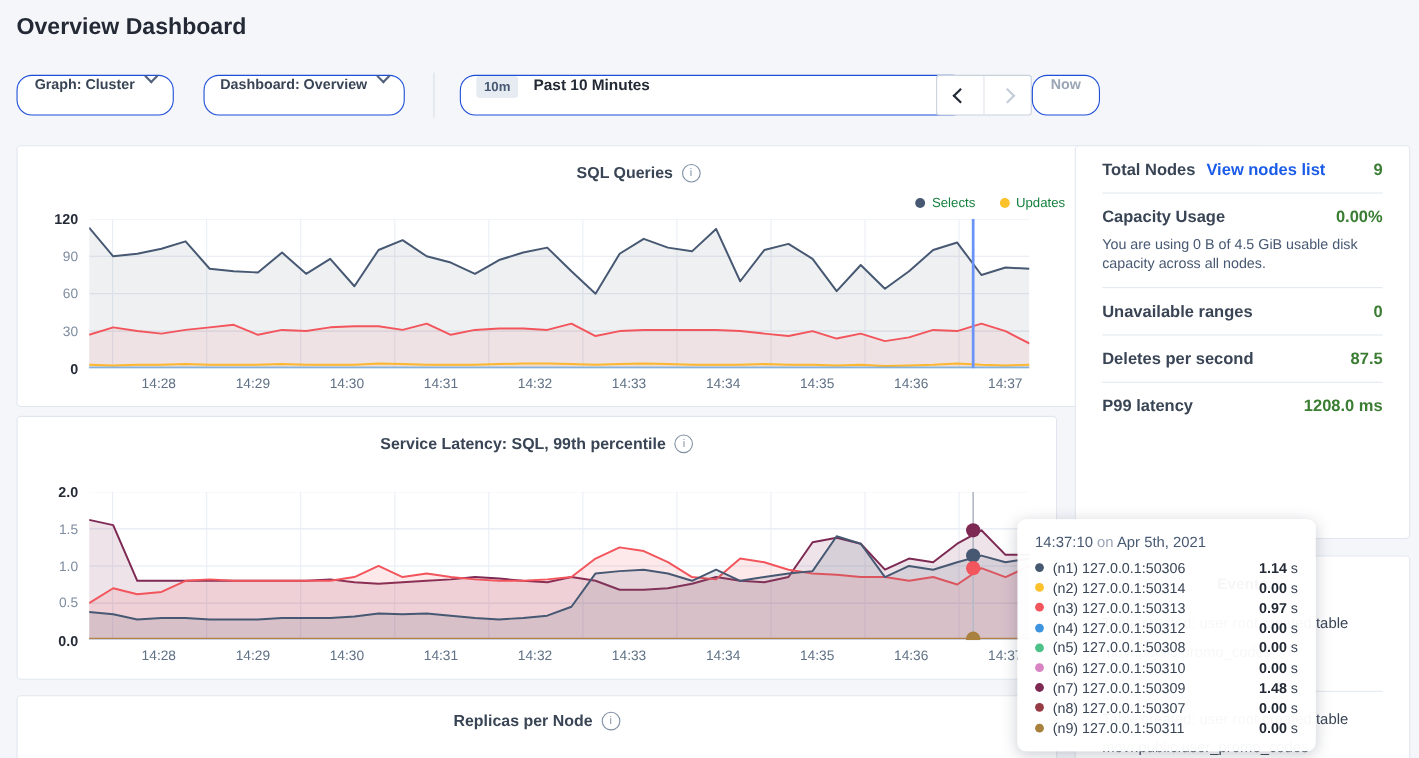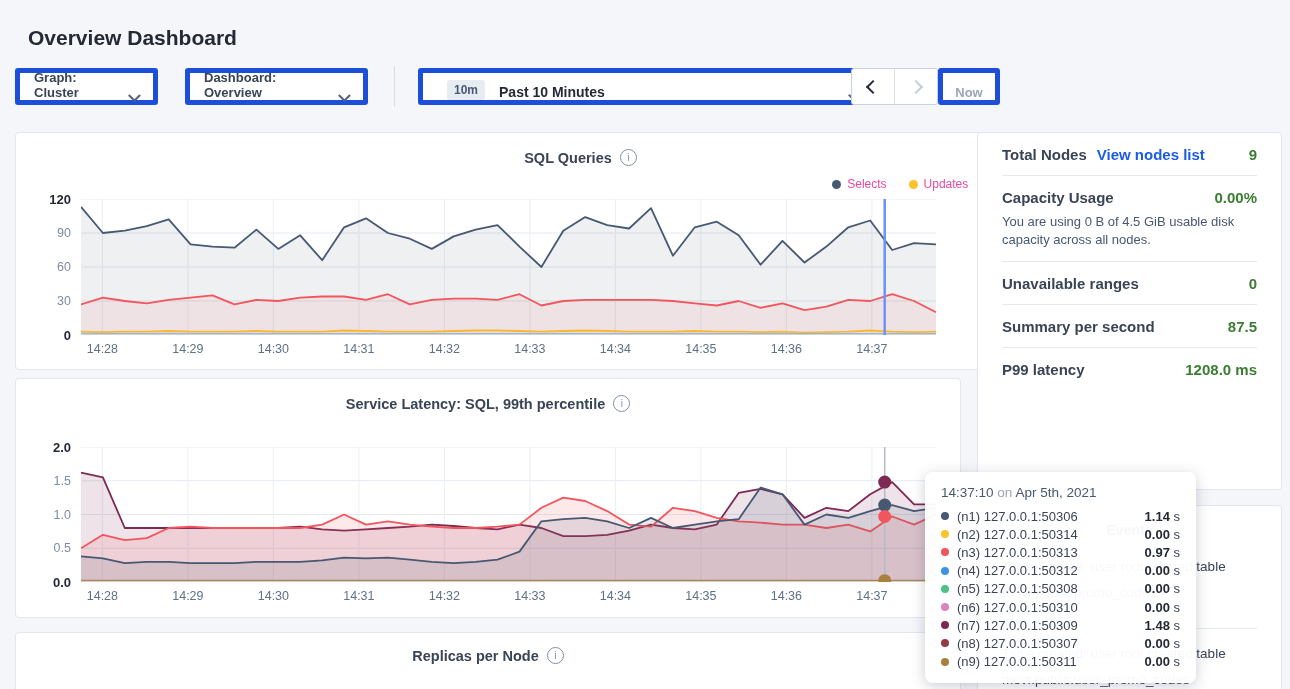--- a/index.html
+++ b/index.html
@@ -1,23 +1,23 @@
 <!DOCTYPE html>
 <html><head>
 <meta charset="utf-8">
 <style>
   html,body{margin:0;padding:0;}
   body{
     width:1290px;height:689px;overflow:hidden;position:relative;
     background:#f4f6fa;font-family:"Liberation Sans",sans-serif;color:#394455;
   }
-  .page-title{position:absolute;left:15px;top:13px;font-size:21px;font-weight:600;color:#242a35;margin:13px;text-align:right;}
+  .page-title{position:absolute;left:15px;top:13px;font-size:21px;font-weight:600;color:#242a35;margin:0;text-align:right;}
   
   .btnbox{position:absolute;top:68px;height:37px;box-sizing:border-box;background:#fff;
-    border:5px solid #1d4ed8;border-radius:3px;display:flex;align-items:flex-end;cursor:pointer;}
+    border:1px solid #1d4ed8;border-radius:14px;display:flex;align-items:flex-start;cursor:pointer;}
   .dd-label{font-size:13px;font-weight:700;color:#394455;}
   .chev{width:7px;height:7px;border-right:2px solid #54617a;border-bottom:2px solid #54617a;
     transform:rotate(45deg);display:inline-block;margin-left:10px;margin-top:-4px;}
   .toolbar-divider{position:absolute;left:394px;top:66px;width:1px;height:41px;background:#d9dfe8;}
   .range-badge{background:#e7ecf3;color:#475872;font-size:12px;font-weight:700;border-radius:3px;
     padding:3px 7px;margin:0 14px 0 10px;}
   .range-label{font-size:14px;font-weight:700;color:#242a35;flex:1;}
   .nav-group{position:absolute;left:851px;top:68px;height:37px;box-sizing:border-box;display:flex;
     background:#fff;border:1px solid #c8d1dc;border-radius:3px;}
   .nav-btn{width:42px;display:flex;align-items:center;justify-content:center;cursor:pointer;}
@@ -25,26 +25,26 @@
   .chev-left{width:8px;height:8px;border-right:2.5px solid #242a35;border-bottom:2.5px solid #242a35;transform:rotate(135deg);}
   .chev-right{width:8px;height:8px;border-right:2.5px solid #c3ccd8;border-bottom:2.5px solid #c3ccd8;transform:rotate(-45deg);}
   .now-btn{left:938px;width:62px;justify-content:center;font-size:13px;font-weight:700;color:#9aa5b5;}
   
   .card{position:absolute;background:#fff;border:1px solid #e2e7ef;border-radius:4px;box-sizing:border-box;}
   .chart-title-row{position:absolute;left:0;right:0;top:16px;display:flex;align-items:center;justify-content:center;gap:8px;}
   .chart-title{font-size:14.5px;font-weight:700;color:#394455;}
   .info-icon{width:15px;height:15px;border:1px solid #8190a5;border-radius:50%;color:#8190a5;
     font-size:10px;line-height:15px;text-align:center;display:inline-block;cursor:pointer;}
   .legend{position:absolute;right:26px;top:44px;display:flex;gap:22px;align-items:center;}
-  .legend-item{display:flex;align-items:center;gap:6px;font-size:12px;color:#ec4899;}
+  .legend-item{display:flex;align-items:center;gap:6px;font-size:12px;color:#15803d;}
   .legend-dot{width:9px;height:9px;border-radius:50%;display:inline-block;}
   .plot{position:absolute;overflow:hidden;}
   .ytick{position:absolute;text-align:right;font-size:12.5px;color:#7e8ca0;}
   .ytick.bold{font-weight:700;color:#242a35;font-size:13px;}
-  .xtick{position:absolute;transform:translateX(-50%);font-size:12.5px;color:#5f7186;}
+  .xtick{position:absolute;transform:translateX(-50%);font-size:12.5px;color:#5f7186;margin-left:42px;}
   .axis-unit{position:absolute;font-size:12px;color:#64748b;transform:translate(-50%,-50%) rotate(-90deg);white-space:nowrap;}
   
   .sum-title{font-size:14px;font-weight:700;color:#242a35;text-align:center;margin:18px 0 6px 0;}
   .sum-row{padding:13px 24px 12px 24px;}
   .sum-line{display:flex;align-items:flex-end;}
   .sum-label{font-size:15px;font-weight:700;color:#394455;}
   .sum-link{font-size:15px;font-weight:700;margin-left:10px;text-decoration:none;cursor:pointer;}
   .sum-value{margin-left:auto;font-size:15px;font-weight:700;}
   .sum-desc{font-size:13px;color:#475872;line-height:18px;margin:7px 0 0 0;}
   .sum-divider{height:1px;background:#e4e9f0;margin:0 24px;}
@@ -70,21 +70,21 @@
 
 <div class="btnbox" style="left:15px;width:143px;padding:0 14px;justify-content:center;">
   <span class="dd-label">Graph: Cluster</span>
   <span class="chev"></span>
 </div>
 <div class="btnbox" style="left:185px;width:183px;padding:0 14px;justify-content:center;">
   <span class="dd-label">Dashboard: Overview</span>
   <span class="chev"></span>
 </div>
 <div class="toolbar-divider"></div>
-<div class="btnbox" style="left:418px;width:462px;padding:0 16px 0 14px;">
+<div class="btnbox" style="left:418px;width:462px;padding:0 16px 0 4px;">
   <span class="range-badge">10m</span>
   <span class="range-label">Past 10 Minutes</span>
   <span class="chev"></span>
 </div>
 <div class="nav-group">
   <div class="nav-btn">
       <span class="chev-left"></span>
     </div>
   <div class="nav-btn">
       <span class="chev-right"></span>
@@ -244,21 +244,21 @@
   <div class="sum-divider"></div>
   <div class="sum-row">
     <div class="sum-line">
       <span class="sum-label">Unavailable ranges</span>
       <span class="sum-value" style="color:#3a7d32;">0</span>
     </div>
   </div>
   <div class="sum-divider"></div>
   <div class="sum-row">
     <div class="sum-line">
-      <span class="sum-label">Summary per second</span>
+      <span class="sum-label">Deletes per second</span>
       <span class="sum-value" style="color:#3a7d32;">87.5</span>
     </div>
   </div>
   <div class="sum-divider"></div>
   <div class="sum-row">
     <div class="sum-line">
       <span class="sum-label">P99 latency</span>
       <span class="sum-value" style="color:#3a7d32;">1208.0 ms</span>
     </div>
   </div>

